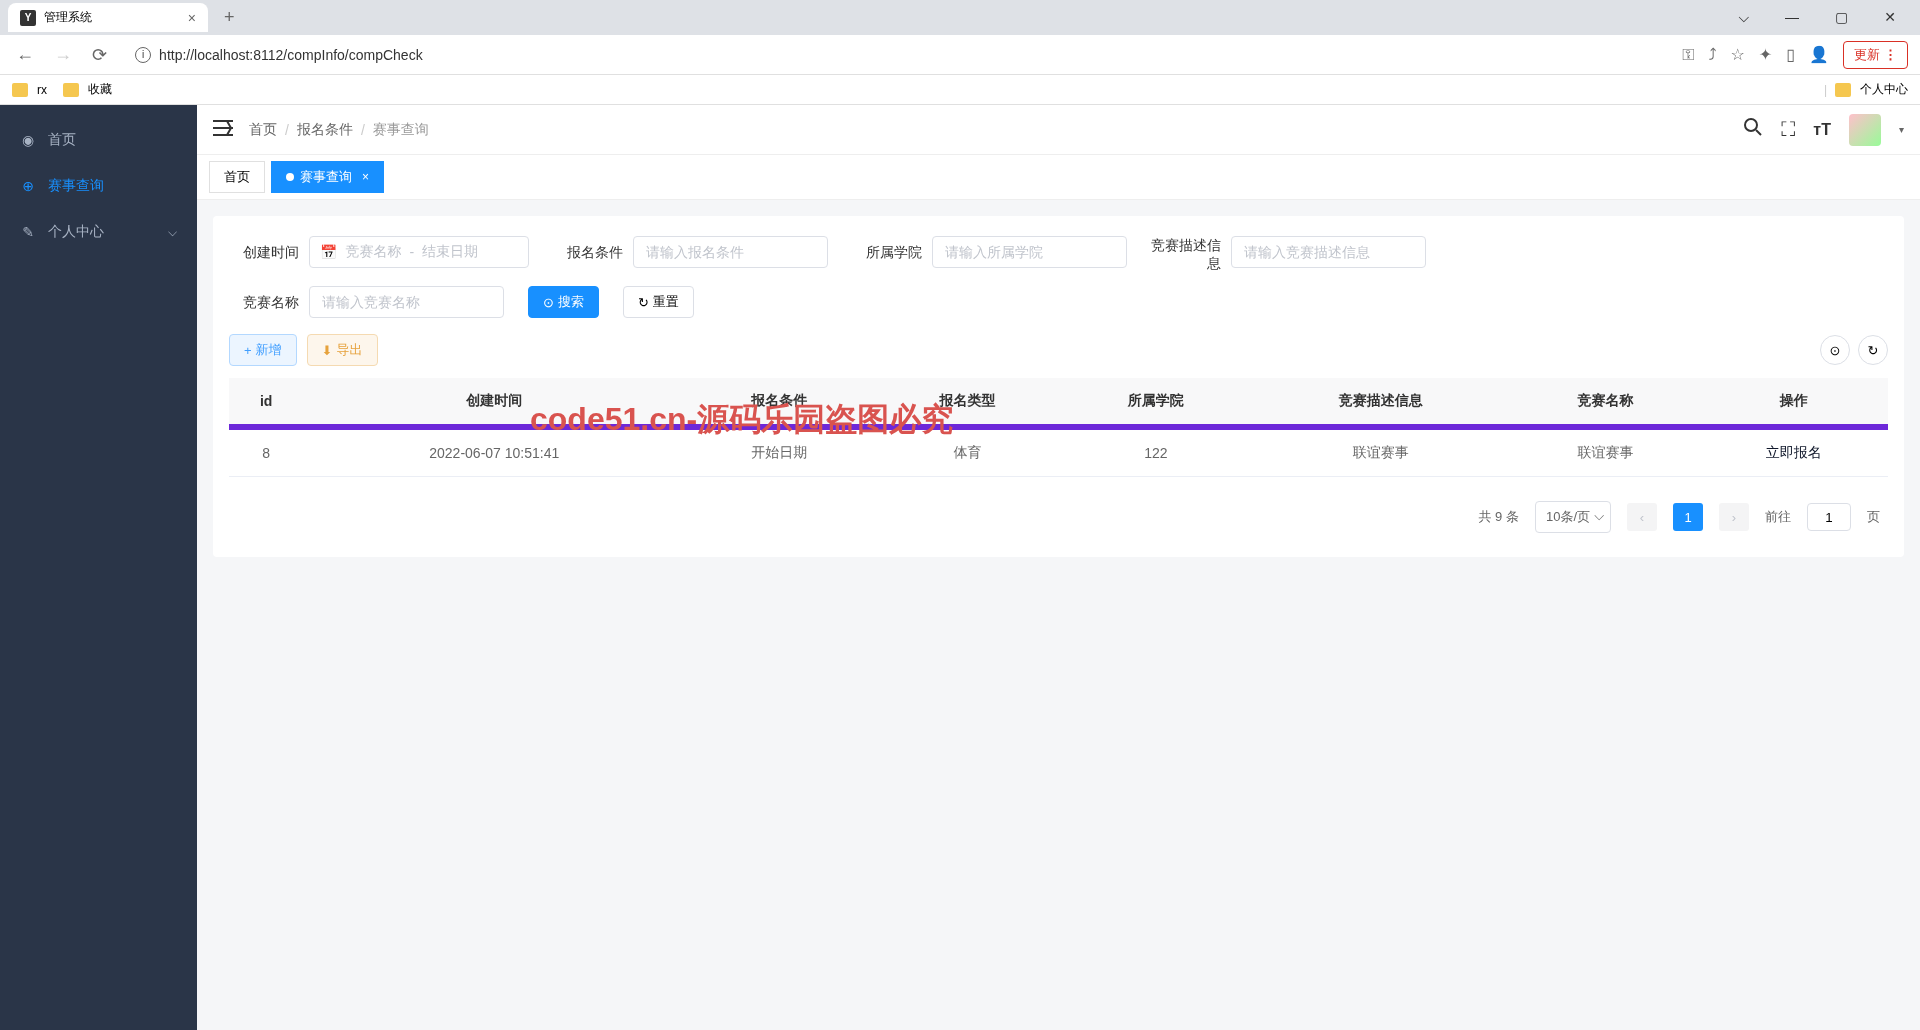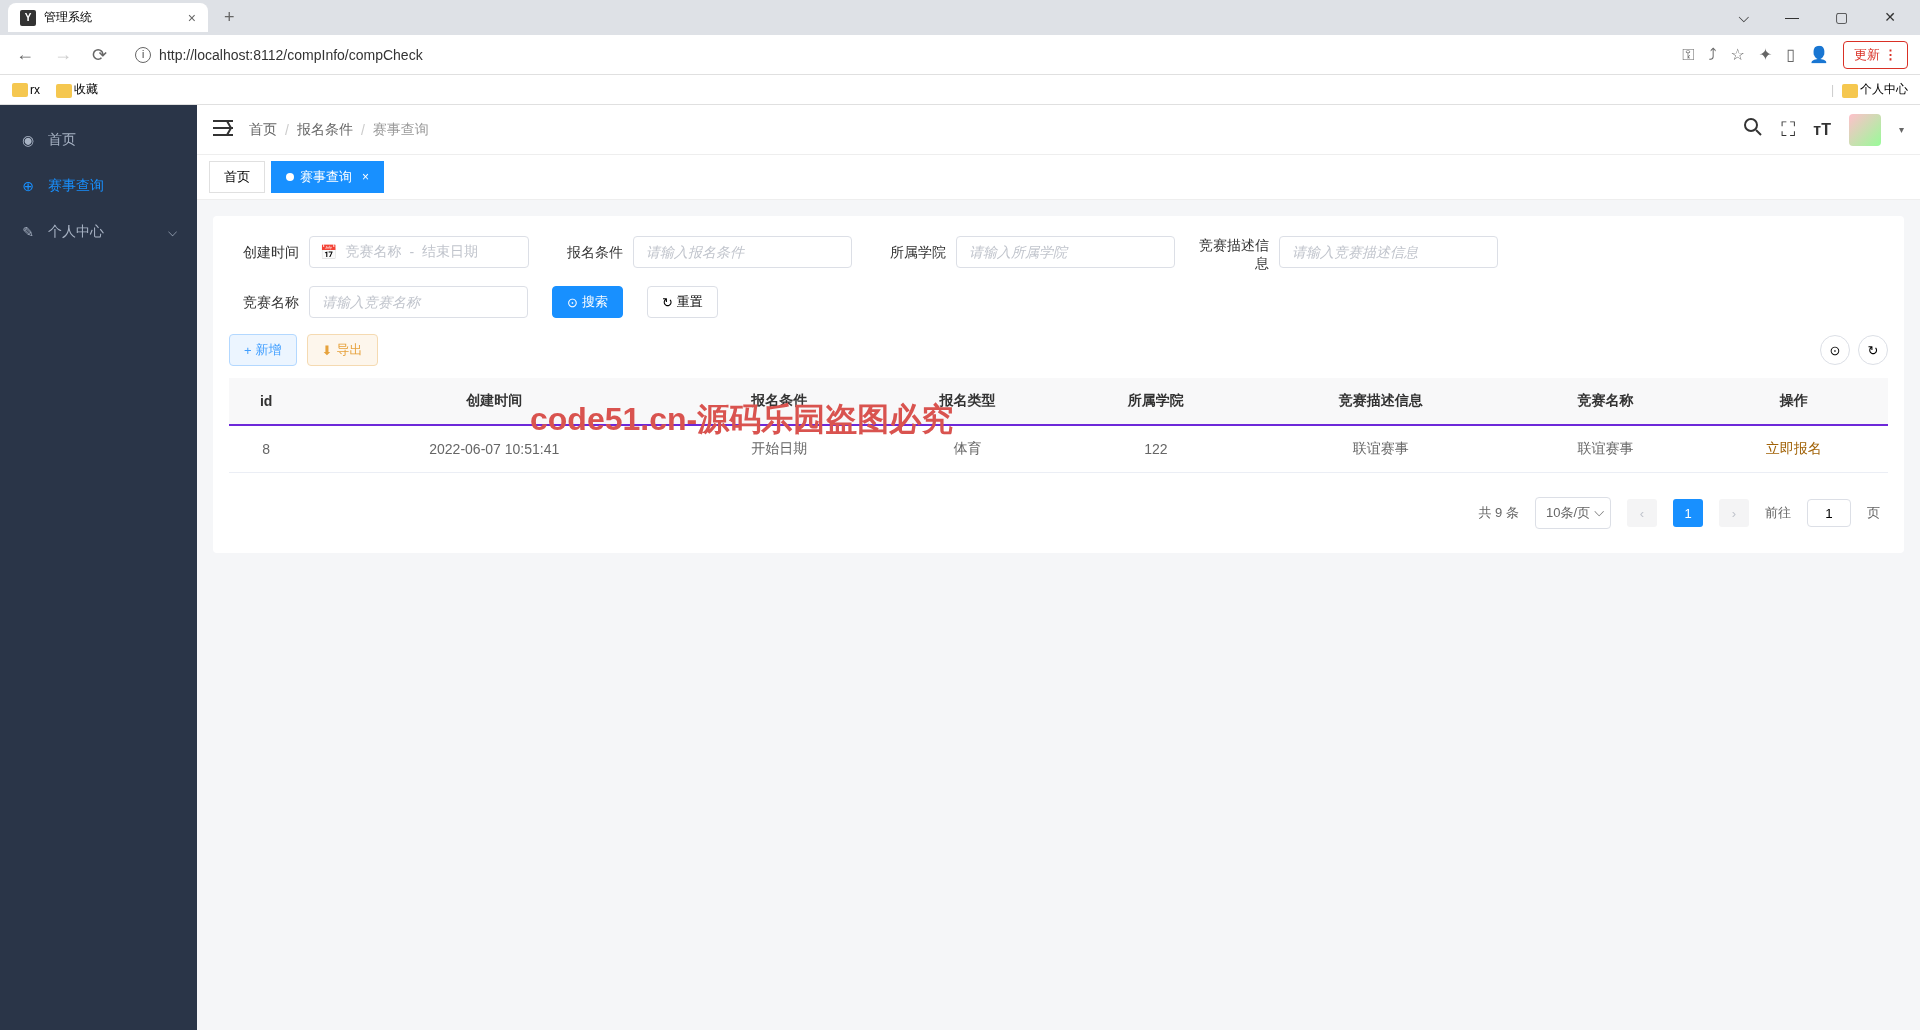--- a/index.html
+++ b/index.html
@@ -16,21 +16,21 @@
     
     .browser-toolbar { background: #fff; height: 40px; display: flex; align-items: center; padding: 0 12px; gap: 12px; border-bottom: 1px solid #e0e0e0; }
     .nav-btn { cursor: pointer; color: #666; font-size: 18px; padding: 4px; }
     .url-bar { flex: 1; display: flex; align-items: center; gap: 8px; padding: 6px 12px; font-size: 14px; color: #333; }
     .url-info-icon { width: 16px; height: 16px; border: 1px solid #666; border-radius: 50%; display: flex; align-items: center; justify-content: center; font-size: 10px; }
     .toolbar-right { display: flex; align-items: center; gap: 14px; color: #666; }
     .toolbar-icon { cursor: pointer; font-size: 16px; }
     .update-btn { border: 1px solid #d93025; color: #d93025; padding: 4px 10px; border-radius: 4px; font-size: 13px; cursor: pointer; display: flex; align-items: center; gap: 4px; }
     
     .bookmarks-bar { background: #fff; height: 30px; display: flex; align-items: center; padding: 0 12px; gap: 16px; font-size: 12px; border-bottom: 1px solid #e0e0e0; }
-    .bookmark { display: flex; align-items: flex-end; gap: 2px; cursor: pointer; }
+    .bookmark { display: flex; align-items: center; gap: 9px; cursor: pointer; }
     .folder-icon { width: 16px; height: 14px; background: #f5c74f; border-radius: 2px; }
     .bookmarks-right { margin-left: auto; display: flex; align-items: center; gap: 8px; }
     
     
     .app { display: flex; height: calc(1030px - 105px); }
     .sidebar { width: 197px; background: #2a3548; color: #a8b3c4; padding-top: 12px; }
     .sidebar-item { display: flex; align-items: center; gap: 12px; padding: 14px 20px; cursor: pointer; font-size: 14px; }
     .sidebar-item.active { color: #1890ff; }
     .sidebar-chevron { margin-left: auto; font-size: 12px; }
     .sidebar-icon { width: 16px; display: flex; justify-content: center; }
@@ -51,35 +51,35 @@
     .page-tab.active { background: #1890ff; color: #fff; border-color: #1890ff; }
     .page-tab-dot { width: 8px; height: 8px; border-radius: 50%; background: #fff; }
     .page-tab-close { font-size: 12px; margin-left: 4px; }
     
     .content { padding: 16px; }
     .search-panel { background: #fff; padding: 20px 16px; border-radius: 4px; }
     .search-row { display: flex; align-items: flex-start; gap: 24px; flex-wrap: wrap; margin-bottom: 14px; }
     .search-field { display: flex; align-items: flex-start; gap: 10px; }
     .field-label { font-size: 14px; color: #333; line-height: 32px; width: 70px; text-align: right; }
     .date-range { border: 1px solid #dcdfe6; border-radius: 4px; padding: 0 10px; height: 32px; display: flex; align-items: center; gap: 8px; font-size: 14px; color: #c0c4cc; width: 220px; }
-    .text-input { border: 1px solid #dcdfe6; border-radius: 4px; padding: 0 12px; height: 32px; font-size: 14px; width: 219px; font-style: italic; }
+    .text-input { border: 1px solid #dcdfe6; border-radius: 4px; padding: 0 12px; height: 32px; font-size: 14px; width: 195px; }
     .text-input::placeholder { color: #c0c4cc; }
     .btn { padding: 0 14px; height: 32px; border-radius: 4px; font-size: 13px; cursor: pointer; display: inline-flex; align-items: center; gap: 4px; border: 1px solid #dcdfe6; background: #fff; }
     .btn-primary { background: #1890ff; color: #fff; border-color: #1890ff; }
     .btn-plain-primary { background: #ecf5ff; color: #409eff; border-color: #b3d8ff; }
     .btn-plain-warning { background: #fdf6ec; color: #e6a23c; border-color: #f5dab1; }
     
     .action-bar { display: flex; align-items: center; gap: 10px; margin-top: 16px; }
     .action-right { margin-left: auto; display: flex; gap: 8px; }
     .icon-btn { width: 30px; height: 30px; border-radius: 50%; border: 1px solid #dcdfe6; background: #fff; cursor: pointer; display: flex; align-items: center; justify-content: center; font-size: 13px; }
     
     .data-table { width: 100%; margin-top: 12px; border-collapse: collapse; background: #fff; }
-    .data-table th { background: #f8f8f9; padding: 14px 8px; font-size: 14px; color: #333; font-weight: 600; text-align: center; border-bottom: 2px solid #6d28d9; }
+    .data-table th { background: #f8f8f9; padding: 14px 8px; font-size: 14px; color: #333; font-weight: 600; text-align: center; border-bottom: 6px solid #6d28d9; }
     .data-table td { padding: 14px 8px; font-size: 14px; color: #666; text-align: center; border-bottom: 1px solid #ebeef5; }
-    .link { color: #a16207; cursor: pointer; }
+    .link { color: #0f172a; cursor: pointer; }
     
     .pagination { display: flex; align-items: center; justify-content: flex-end; gap: 16px; margin-top: 20px; font-size: 13px; color: #666; padding: 4px 8px; }
     .page-select { border: 1px solid #dcdfe6; border-radius: 4px; padding: 6px 20px 6px 10px; cursor: pointer; position: relative; }
     .page-btn { width: 30px; height: 28px; background: #f4f4f5; border-radius: 3px; display: flex; align-items: center; justify-content: center; cursor: pointer; color: #c0c4cc; }
     .page-btn.active { background: #1890ff; color: #fff; }
     .page-input { width: 44px; height: 28px; border: 1px solid #dcdfe6; border-radius: 4px; text-align: center; }
     
     .watermark { position: absolute; top: 398px; left: 530px; font-size: 32px; color: #d9534f; font-weight: bold; pointer-events: none; z-index: 100; }
   </style>
 </head>

